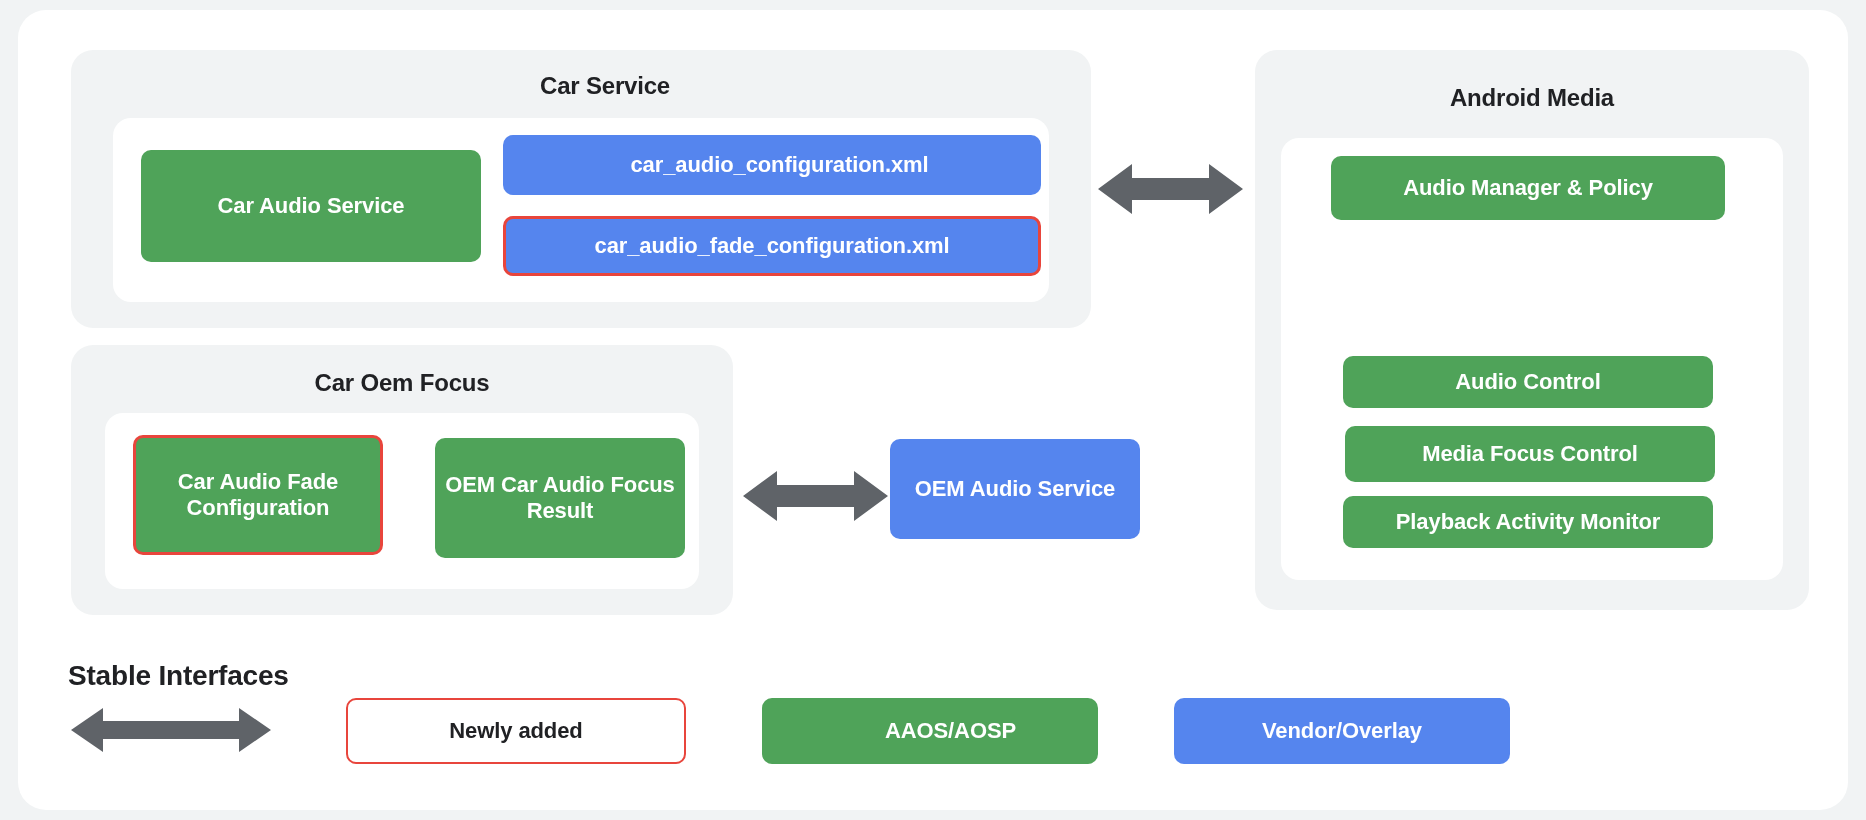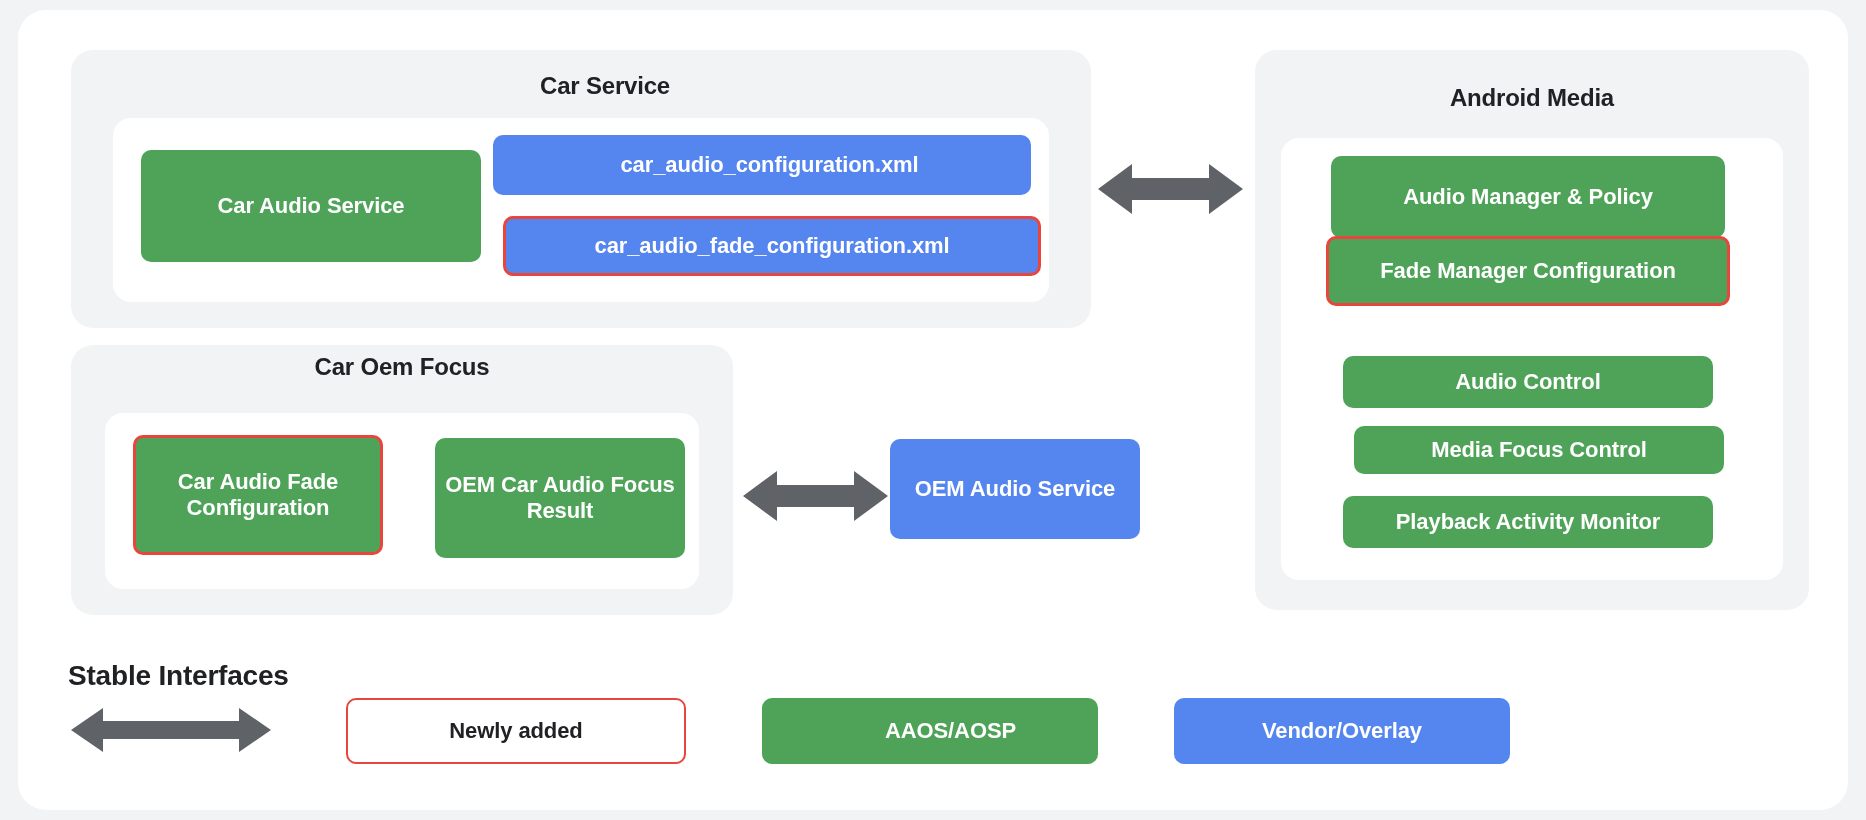--- a/index.html
+++ b/index.html
@@ -100,51 +100,50 @@
 
 <div class="page-card">
 
   <div class="group-panel" style="left:53px; top:40px; width:1020px; height:278px;">
     <div class="group-title" style="top:22px;padding-left:48px;">Car Service</div>
 
     <div class="inner-card" style="left:42px; top:68px; width:936px; height:184px;">
 
       <div class="node green" style="left:28px; top:32px; width:340px; height:112px;">Car Audio Service</div>
 
-      <div class="node blue" style="left:380px; top:17px; width:538px; height:60px;padding-left:23px;">car_audio_configuration.xml</div>
+      <div class="node blue" style="left:390px; top:17px; width:538px; height:60px;padding-left:23px;">car_audio_configuration.xml</div>
 
       <div class="node blue highlight" style="left:390px; top:98px; width:538px; height:60px;">car_audio_fade_configuration.xml</div>
     </div>
   </div>
 
   <div class="arrow" style="left:1080px; top:148px; width:145px; height:62px;">
     <svg width="145" height="62" viewBox="0 0 145 62" aria-hidden="true">
       <polygon points="0,31 34,6 34,20 111,20 111,6 145,31 111,56 111,42 34,42 34,56" fill="#5F6368"></polygon>
     </svg>
   </div>
 
   <div class="group-panel" style="left:1237px; top:40px; width:554px; height:560px;">
     <div class="group-title" style="top:34px;">Android Media</div>
 
     <div class="inner-card" style="left:26px; top:88px; width:502px; height:442px;">
 
-      <div class="node green" style="left:50px; top:18px; width:394px; height:82px;">Audio Manager &amp; Policy</div>
+      <div class="node green" style="left:50px; top:18px; width:394px; height:64px;">Audio Manager &amp; Policy</div>
 
-      <div class="node green highlight" style="left:45px; top:98px; width:404px; height:70px;">Fade Manager Configuration</div>
 
       <div class="node green" style="left:62px; top:218px; width:370px; height:52px;">Audio Control</div>
 
-      <div class="node green" style="left:73px; top:288px; width:370px; height:48px;">Media Focus Control</div>
+      <div class="node green" style="left:64px; top:288px; width:370px; height:56px;">Media Focus Control</div>
 
       <div class="node green" style="left:62px; top:358px; width:370px; height:52px;">Playback Activity Monitor</div>
     </div>
   </div>
 
   <div class="group-panel" style="left:53px; top:335px; width:662px; height:270px;">
-    <div class="group-title" style="top:8px;">Car Oem Focus</div>
+    <div class="group-title" style="top:24px;">Car Oem Focus</div>
 
     <div class="inner-card" style="left:34px; top:68px; width:594px; height:176px;">
 
       <div class="node green highlight" style="left:28px; top:22px; width:250px; height:120px;">Car Audio Fade Configuration</div>
 
       <div class="node green" style="left:330px; top:25px; width:250px; height:120px;">OEM Car Audio Focus Result</div>
     </div>
   </div>
 
   <div class="arrow" style="left:725px; top:455px; width:145px; height:62px;">

